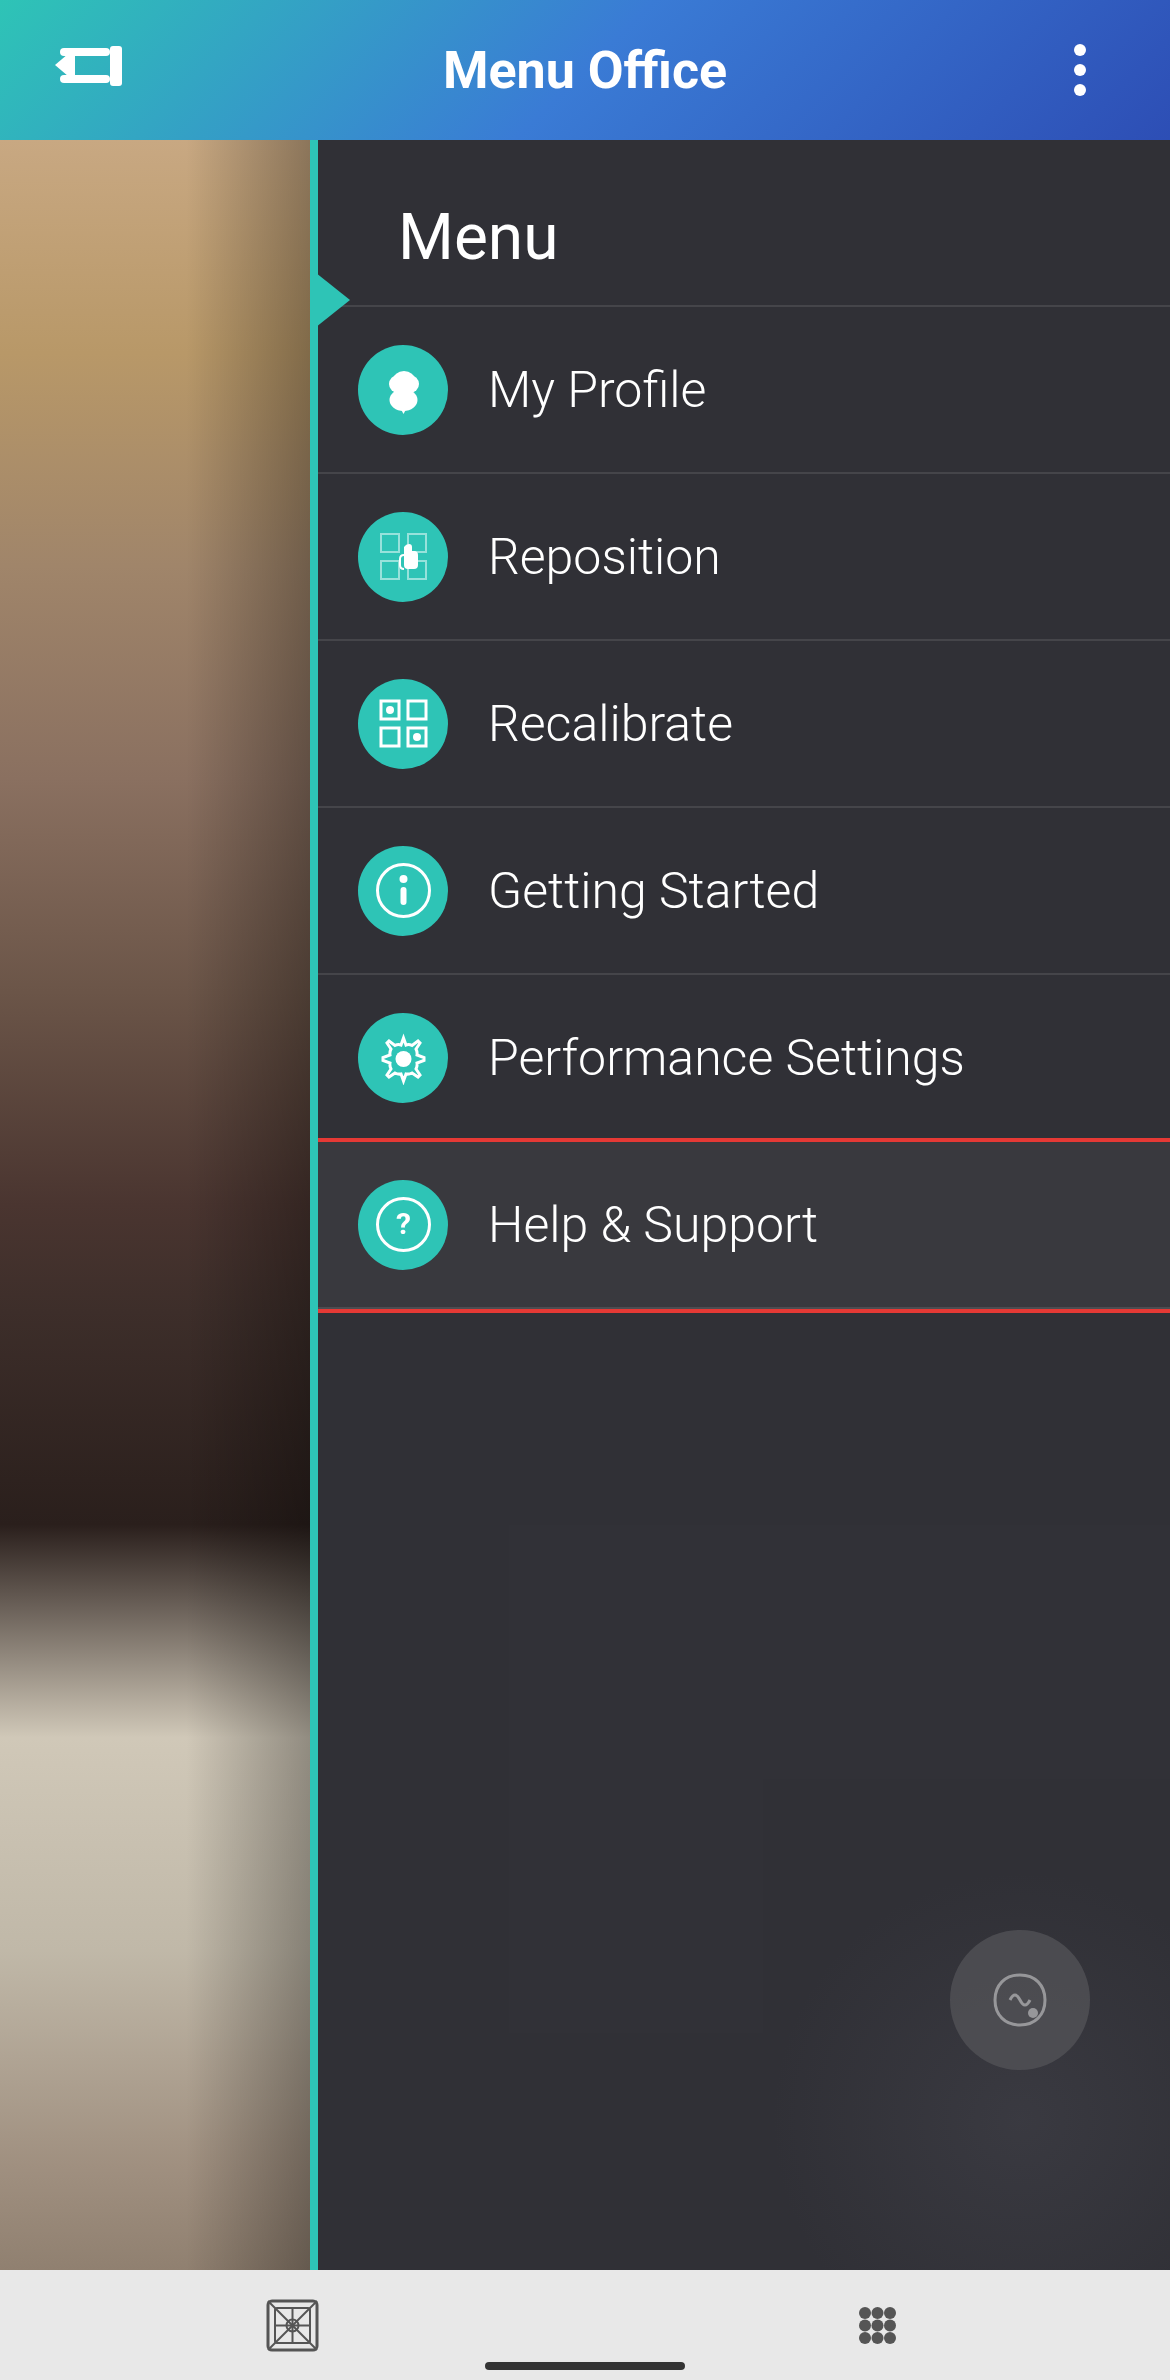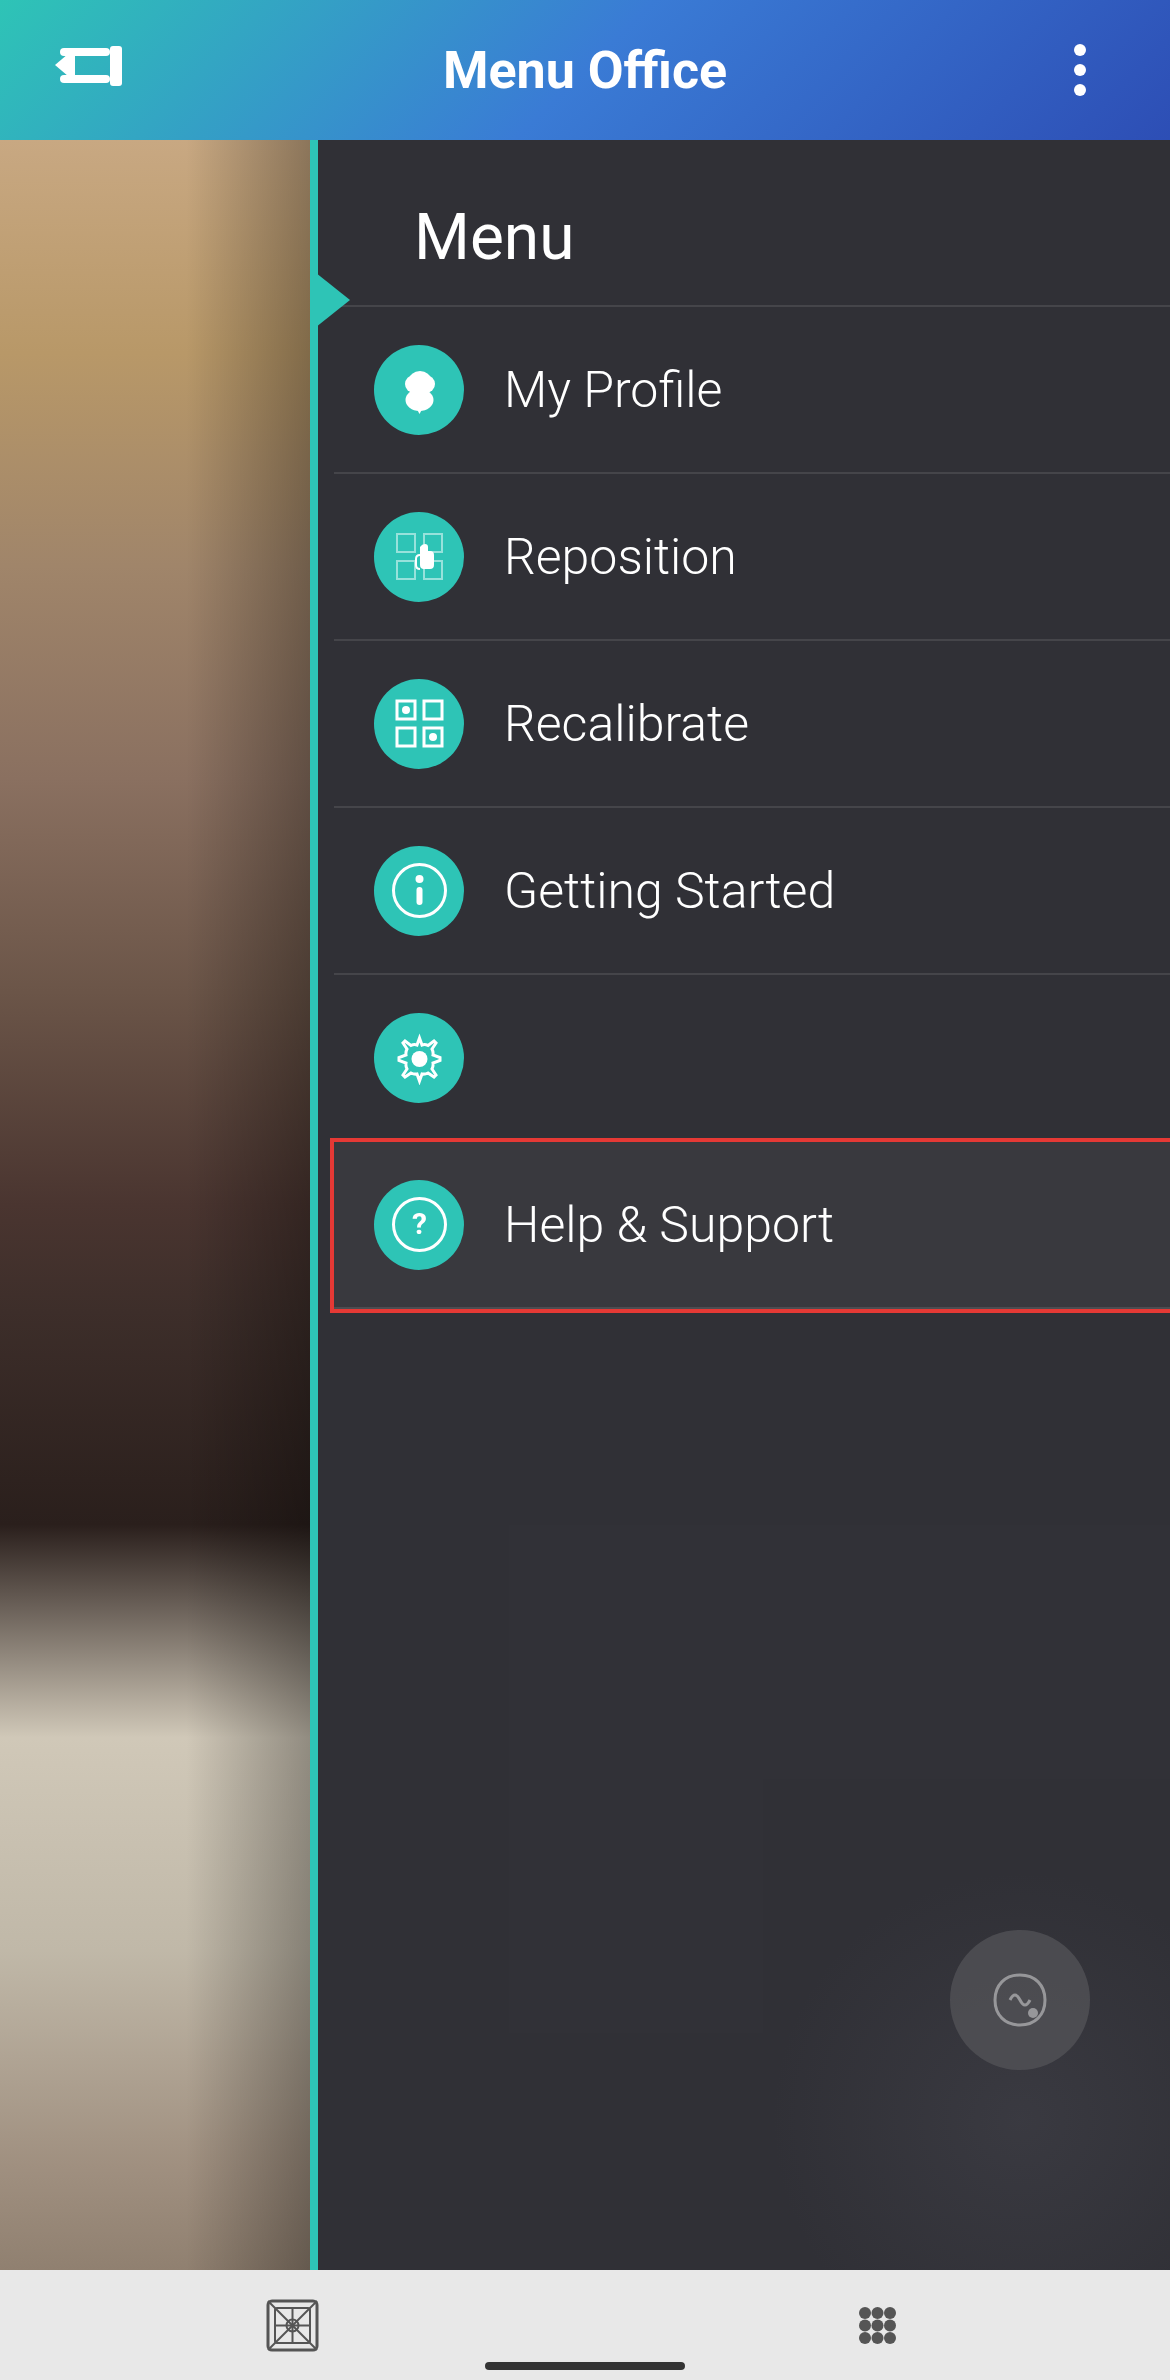--- a/index.html
+++ b/index.html
@@ -116,21 +116,20 @@
       position: relative;
       z-index: 5;
     }
 
     
     .menu-panel {
       flex: 1;
       background: rgba(50, 50, 55, 0.95);
       position: relative;
       overflow: hidden;
-      padding-left: 16px;
     }
 
     .menu-panel::after {
       content: '';
       position: absolute;
       bottom: 0;
       right: 0;
       width: 500px;
       height: 500px;
       background: radial-gradient(circle, rgba(80,80,90,0.3) 0%, transparent 70%);
@@ -363,20 +362,21 @@
         <span class="menu-item-label">Getting Started</span>
       </li>
 
       <li class="menu-item">
         <div class="menu-item-icon">
           <svg viewBox="0 0 55 55" fill="white">
             <path d="M27.5 8 L30 15 Q33 14 36 15.5 L42 11 L44 13 L40 19 Q41.5 22 41 25 L48 27.5 L48 30.5 L41 33 Q41.5 36 40 39 L44 45 L42 47 L36 43 Q33 44.5 30 44 L27.5 51 L25 44 Q22 44.5 19 43 L13 47 L11 45 L15 39 Q13.5 36 14 33 L7 30.5 L7 27.5 L14 25 Q13.5 22 15 19 L11 13 L13 11 L19 15.5 Q22 14 25 15 Z" fill="none" stroke="white" stroke-width="3"></path>
             <circle cx="27.5" cy="29" r="8" fill="white"></circle>
           </svg>
         </div>
+        <span class="menu-item-label">Performance Settings</span>
       </li>
 
       <li class="menu-item active">
         <div class="menu-item-icon">
           <svg viewBox="0 0 55 55" fill="white">
             <circle cx="27.5" cy="27.5" r="26" stroke="white" stroke-width="3" fill="none"></circle>
             <text x="27.5" y="37" text-anchor="middle" font-size="30" font-weight="bold" fill="white">?</text>
           </svg>
         </div>
         <span class="menu-item-label">Help &amp; Support</span>

